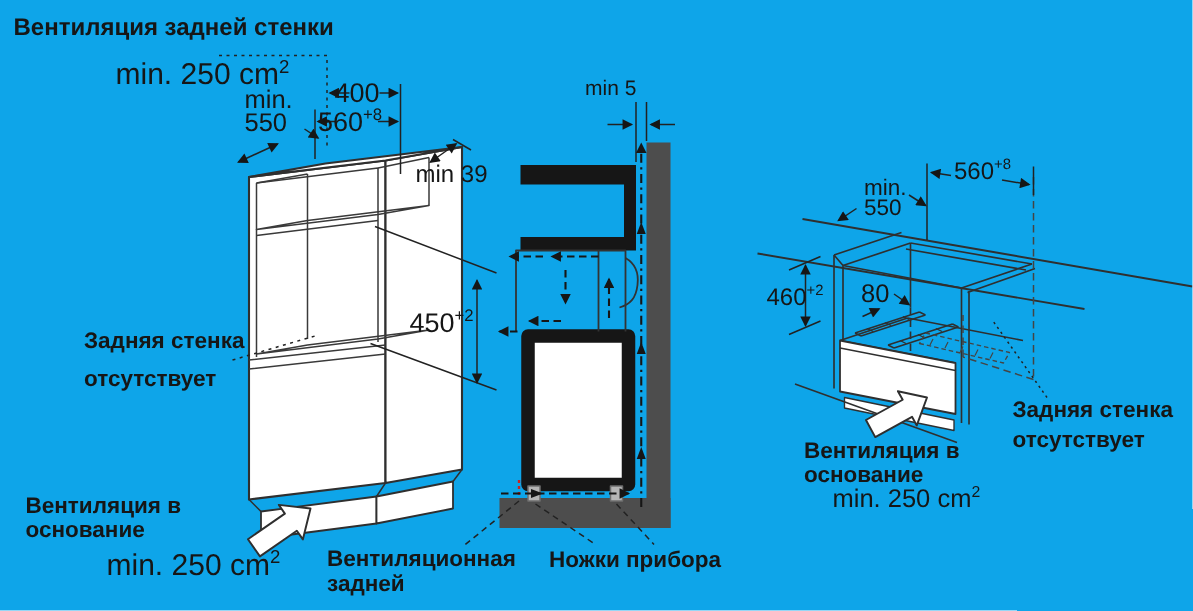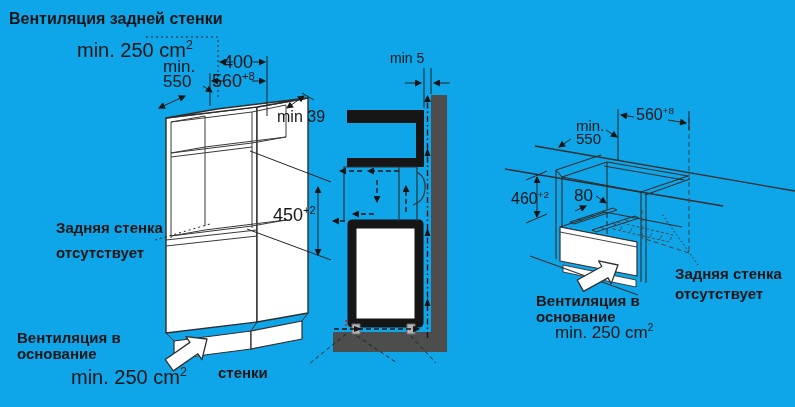--- a/index.html
+++ b/index.html
@@ -173,23 +173,25 @@
 <div class="lbl b ctr" style="left:17px;top:330px;width:142px;font-size:15px;line-height:16px">
   <div>Вентиляция в</div>
   <div>основание</div>
 </div>
 
 <div class="lbl" style="left:71px;top:366px;font-size:20px"><span>min. 250 cm</span><sup>2</sup></div>
 
 <div class="lbl" style="left:390px;top:50px;font-size:14px">min 5</div>
 
 <div class="lbl b ctr" style="left:218px;top:364px;width:138px;font-size:15px;line-height:17px">
-  <div>стенки</div>
-</div>
-
+  <div>Вентиляционная</div>
+  <div>задней</div>
+</div>
+
+<div class="lbl b" style="left:366px;top:365px;font-size:15px">Ножки прибора</div>
 
 <div class="lbl rt" style="left:576px;top:119px;width:36px;font-size:15px;line-height:13px">
   <div>min.</div>
   <div>550</div>
 </div>
 
 <div class="lbl" style="left:636px;top:106px;font-size:16px"><span>560</span><sup>+8</sup></div>
 
 <div class="lbl" style="left:511px;top:190px;font-size:16px"><span>460</span><sup>+2</sup></div>
 

